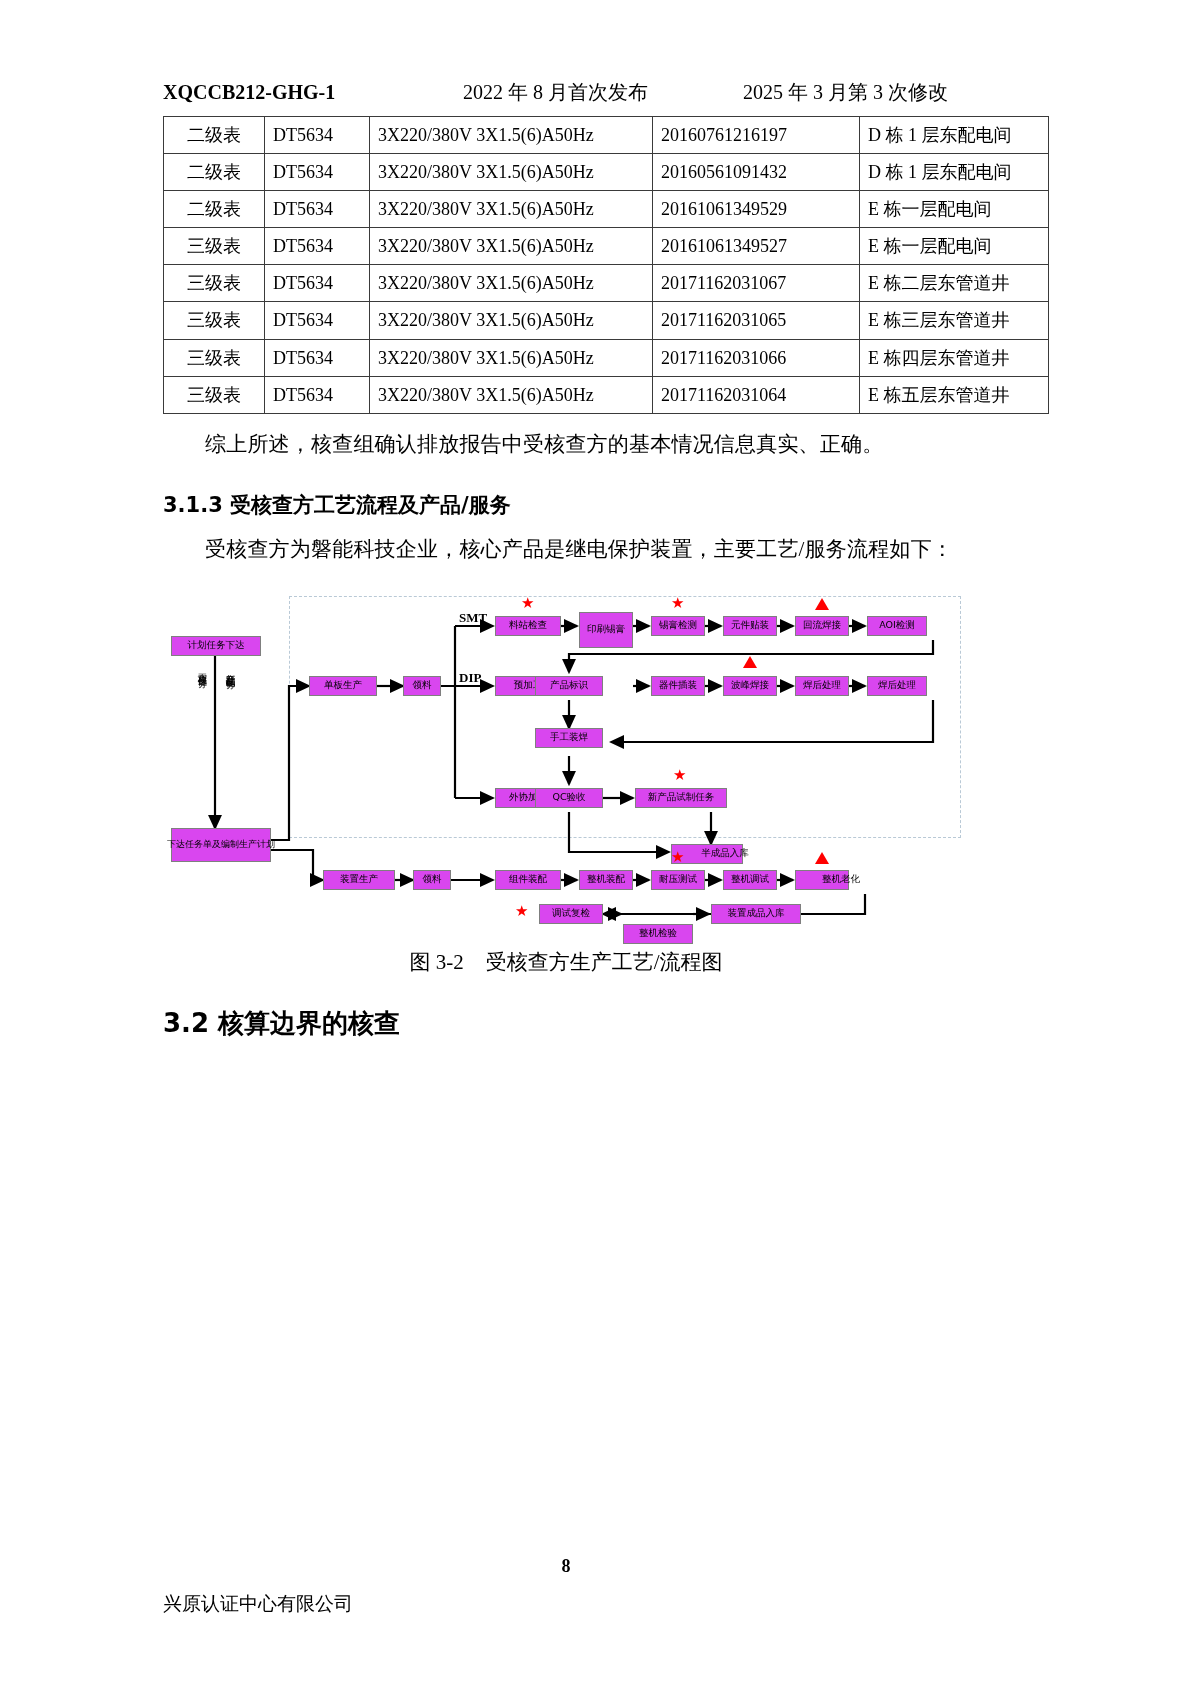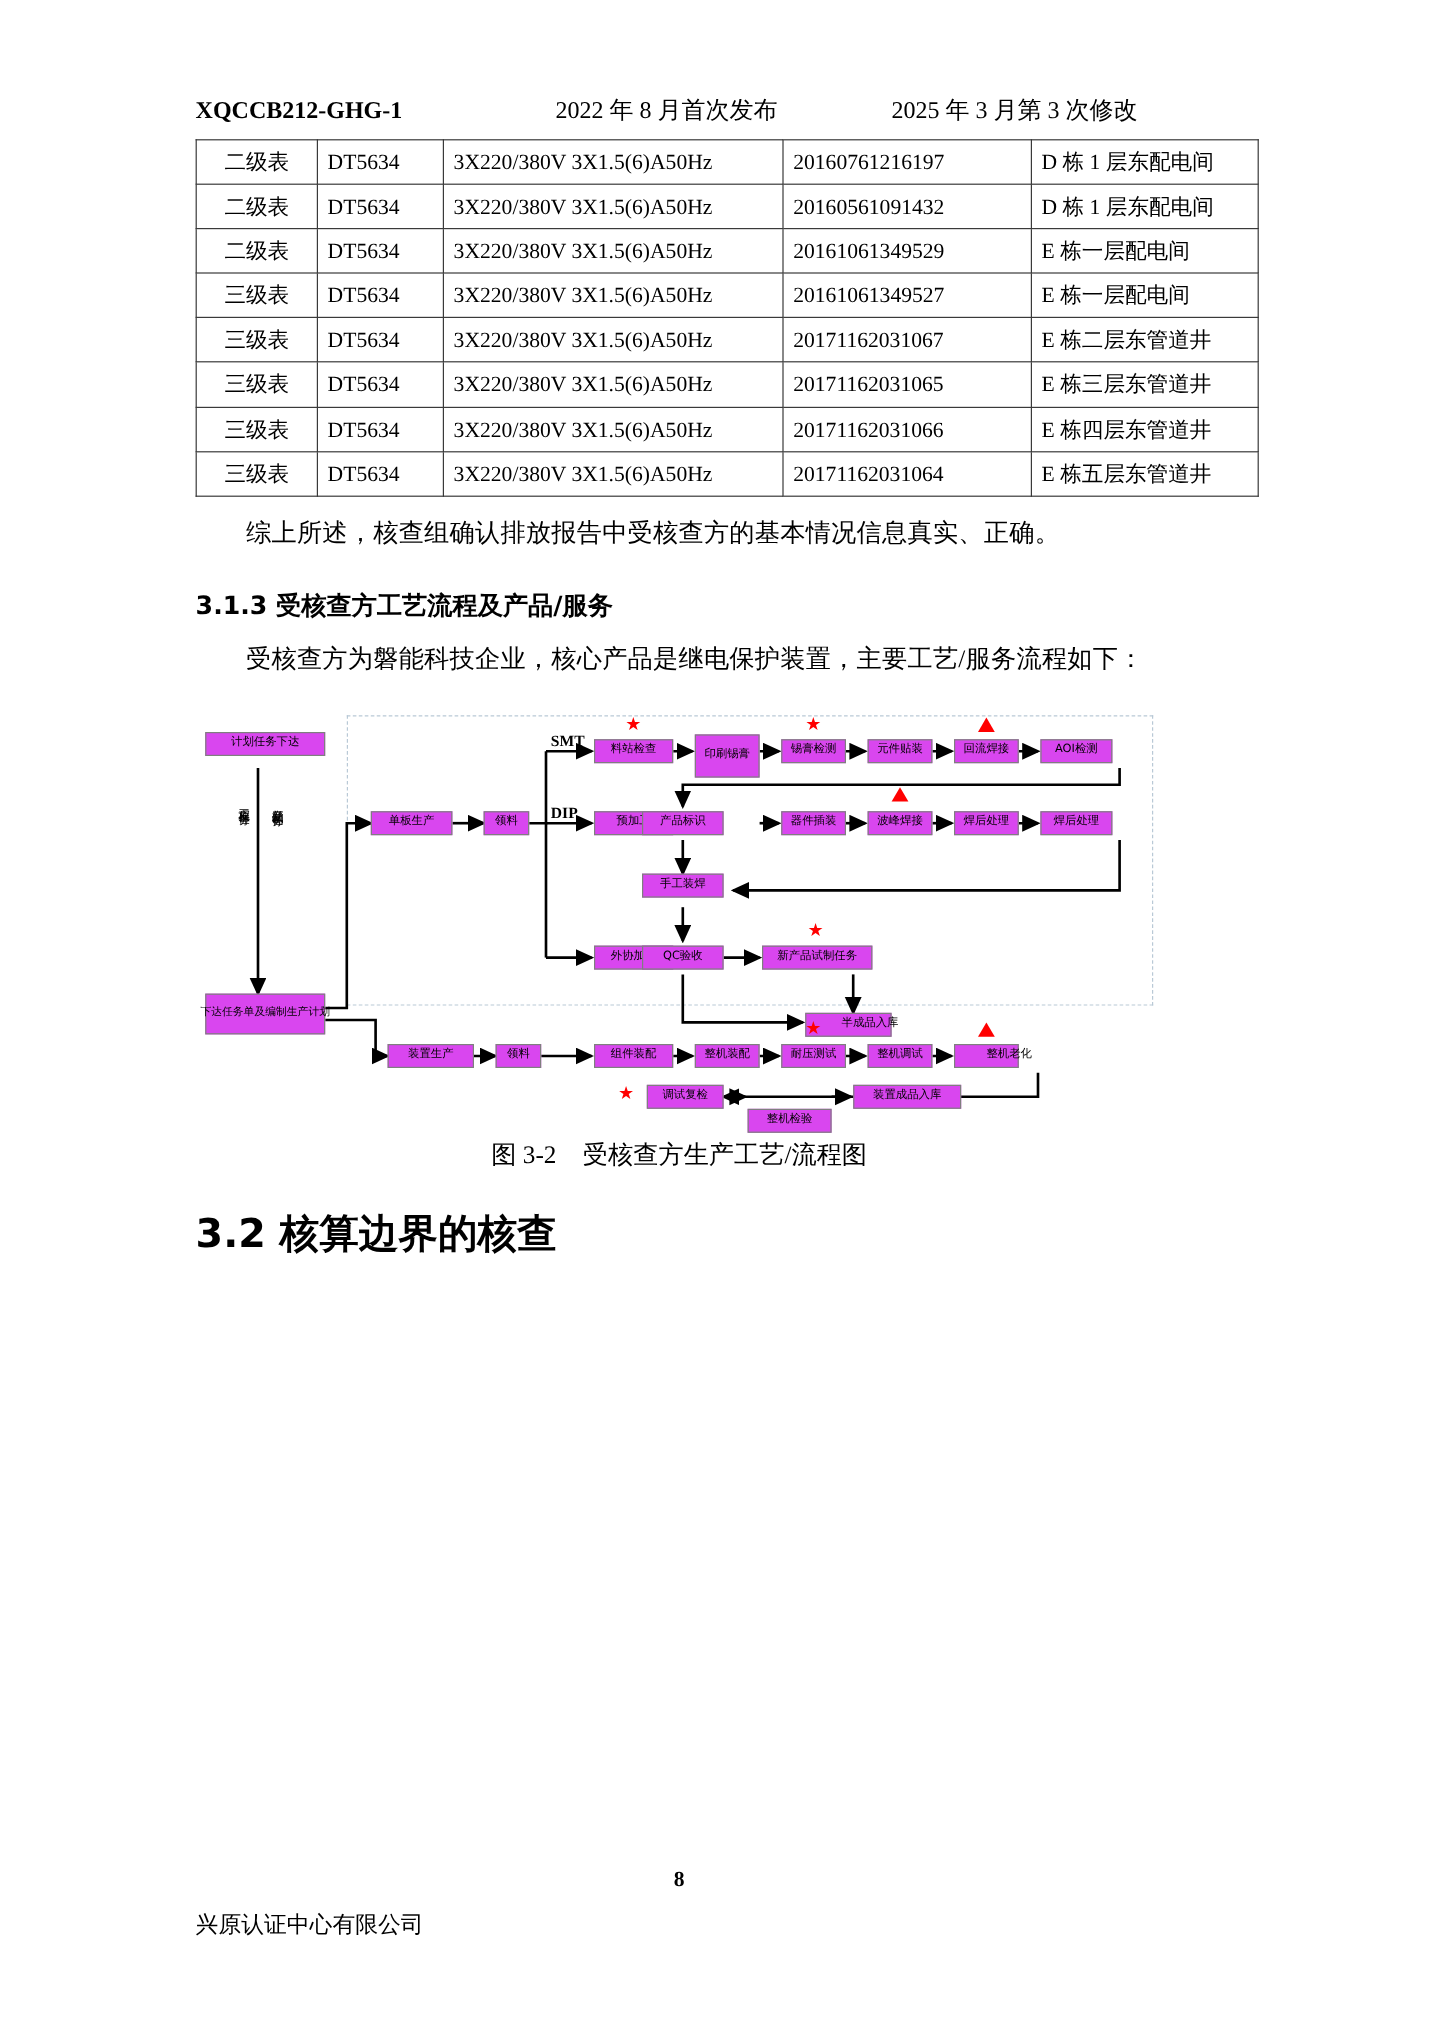--- a/index.html
+++ b/index.html
@@ -87,21 +87,21 @@
     letter-spacing: 0.2px;
   }
   h3.sub-heading {
     font-size: 21px;
     font-weight: 700;
     margin: 26px 0 8px 0;
     font-family: "DejaVu Sans", "Liberation Sans", sans-serif;
     letter-spacing: 0px;
   }
   h2.sec-heading {
-    font-size: 33px;
+    font-size: 26px;
     font-weight: 700;
     margin: 30px 0 10px 0;
     font-family: "DejaVu Sans", "Liberation Sans", sans-serif;
   }
   p.fig-caption {
     font-size: 21px;
     text-align: center;
     margin: 10px 0 0 0;
   }
   p.fig-caption .cap-gap { display: inline-block; width: 22px; }
@@ -328,21 +328,21 @@
           <line x1="614" y1="292" x2="630" y2="292" marker-end="url(#ah)"></line>
 
           <path d="M702,306 L702,326 L440,326" marker-end="url(#ah)"></path>
 
           <line x1="440" y1="326" x2="440" y2="326"></line>
           <line x1="442" y1="326" x2="458" y2="326" marker-end="url(#ah)"></line>
           <line x1="530" y1="326" x2="546" y2="326" marker-end="url(#ah)"></line>
         </g>
       </svg>
 
-      <div class="fbox" style="left:8px; top:22px; width:100px; height:20px;">计划任务下达</div>
+      <div class="fbox" style="left:8px; top:48px; width:90px; height:20px;">计划任务下达</div>
 
       <div class="fbox" style="left:8px; top:240px; width:100px; height:34px; font-size:9px;">下达任务单及编制生产计划</div>
 
       <div class="vlabel" style="left:34px; top:78px;">工程项目任务</div>
       <div class="vlabel" style="left:62px; top:78px;">新产品试制任务</div>
 
       <div class="fbox" style="left:146px; top:88px; width:68px; height:20px;">单板生产</div>
       <div class="fbox" style="left:240px; top:88px; width:38px; height:20px;">领料</div>
 
       <div class="lanelabel" style="left:296px; top:22px;">SMT</div>

